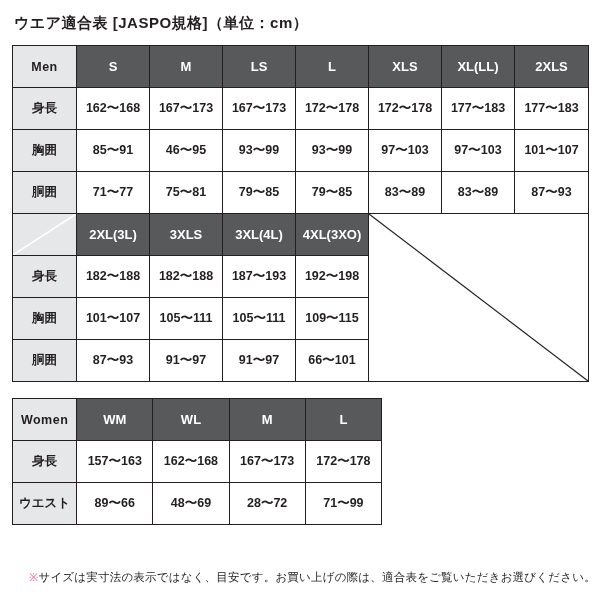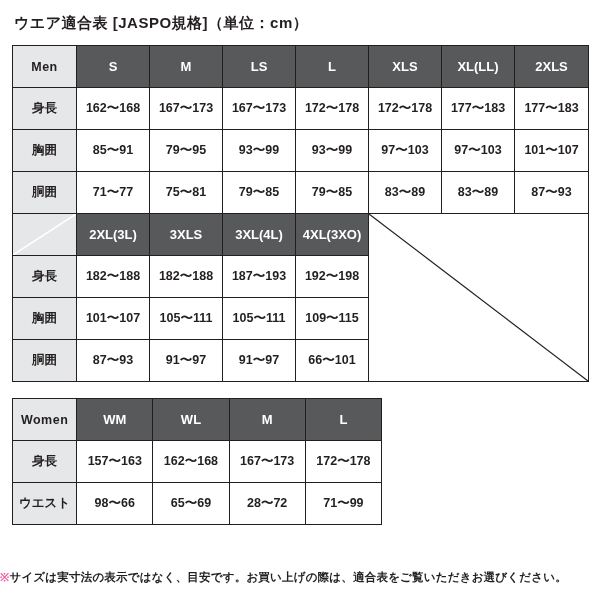--- a/index.html
+++ b/index.html
@@ -96,27 +96,26 @@
   td.empty-block .diag-big {
     position: absolute;
     left: 0; top: 0; right: 0; bottom: 0;
   }
   td.empty-block .diag-big svg { display: block; width: 100%; height: 100%; }
 
   .spacer-men { height: 16px; }
 
   .note {
     position: absolute;
-    left: 0;
+    left: 29px;
     bottom: 14px;
     font-size: 11.5px;
     line-height: 1.5;
     color: #231f20;
     letter-spacing: 0.2px;
-    font-weight: bold;
   }
   .note .star { color: #ef5ba1; font-size: 11px; }
 </style>
 </head>
 <body>
 
 <div class="page">
 
   <h1 class="title">ウエア適合表 [JASPO規格]（単位：cm）</h1>
 
@@ -150,21 +149,21 @@
         <td>167〜173</td>
         <td>172〜178</td>
         <td>172〜178</td>
         <td>177〜183</td>
         <td>177〜183</td>
       </tr>
 
       <tr>
         <td class="rowhead">胸囲</td>
         <td>85〜91</td>
-        <td>79〜95</td>
+        <td>46〜95</td>
         <td>93〜99</td>
         <td>93〜99</td>
         <td>97〜103</td>
         <td>97〜103</td>
         <td>101〜107</td>
       </tr>
 
       <tr>
         <td class="rowhead">胴囲</td>
         <td>71〜77</td>
@@ -243,22 +242,22 @@
       </tr>
       <tr>
         <td class="rowhead">身長</td>
         <td>157〜163</td>
         <td>162〜168</td>
         <td>167〜173</td>
         <td>172〜178</td>
       </tr>
       <tr>
         <td class="rowhead">ウエスト</td>
-        <td>98〜66</td>
-        <td>65〜69</td>
+        <td>89〜66</td>
+        <td>48〜69</td>
         <td>28〜72</td>
         <td>71〜99</td>
       </tr>
     </tbody>
   </table>
 
   <div class="note">
     <span class="star">※</span><span>サイズは実寸法の表示ではなく、目安です。お買い上げの際は、適合表をご覧いただきお選びください。</span>
   </div>
 

